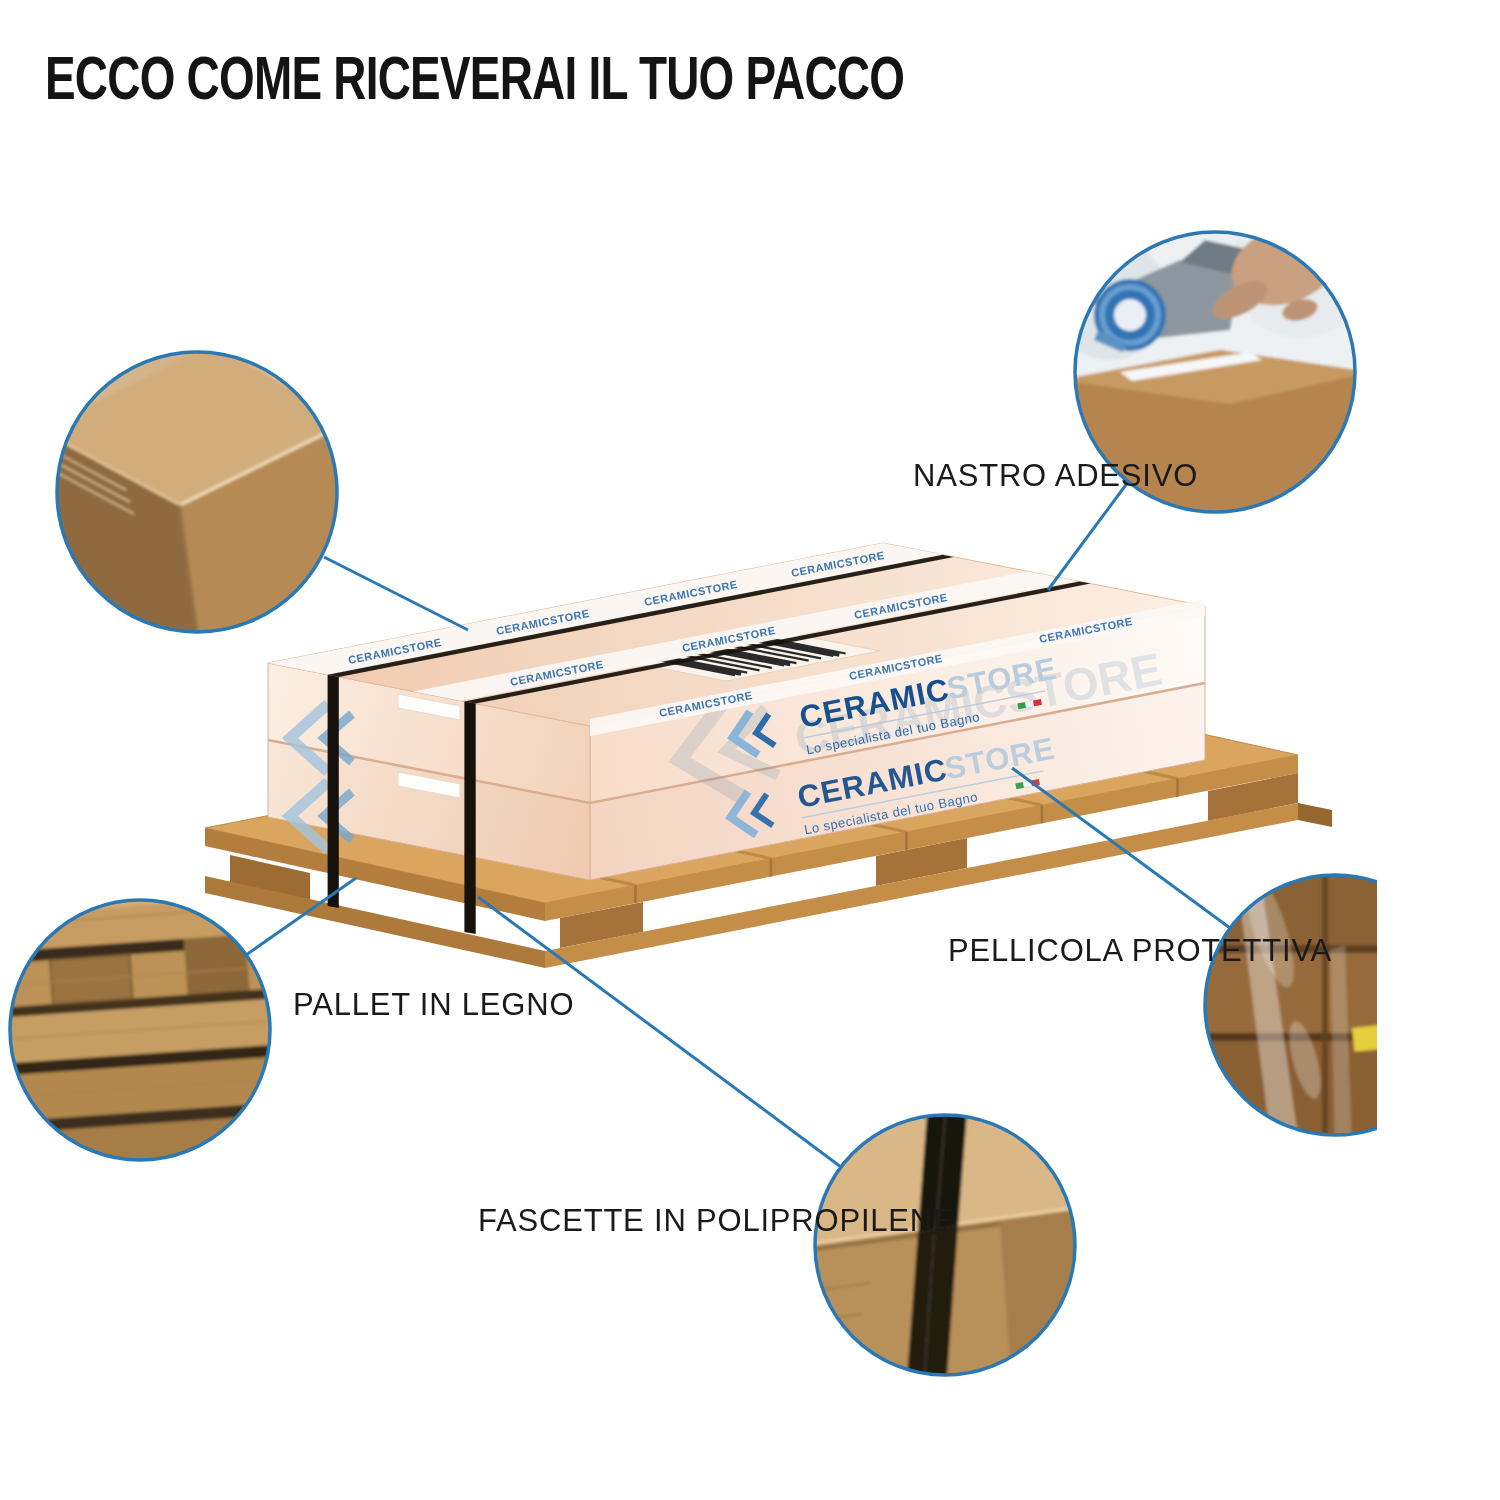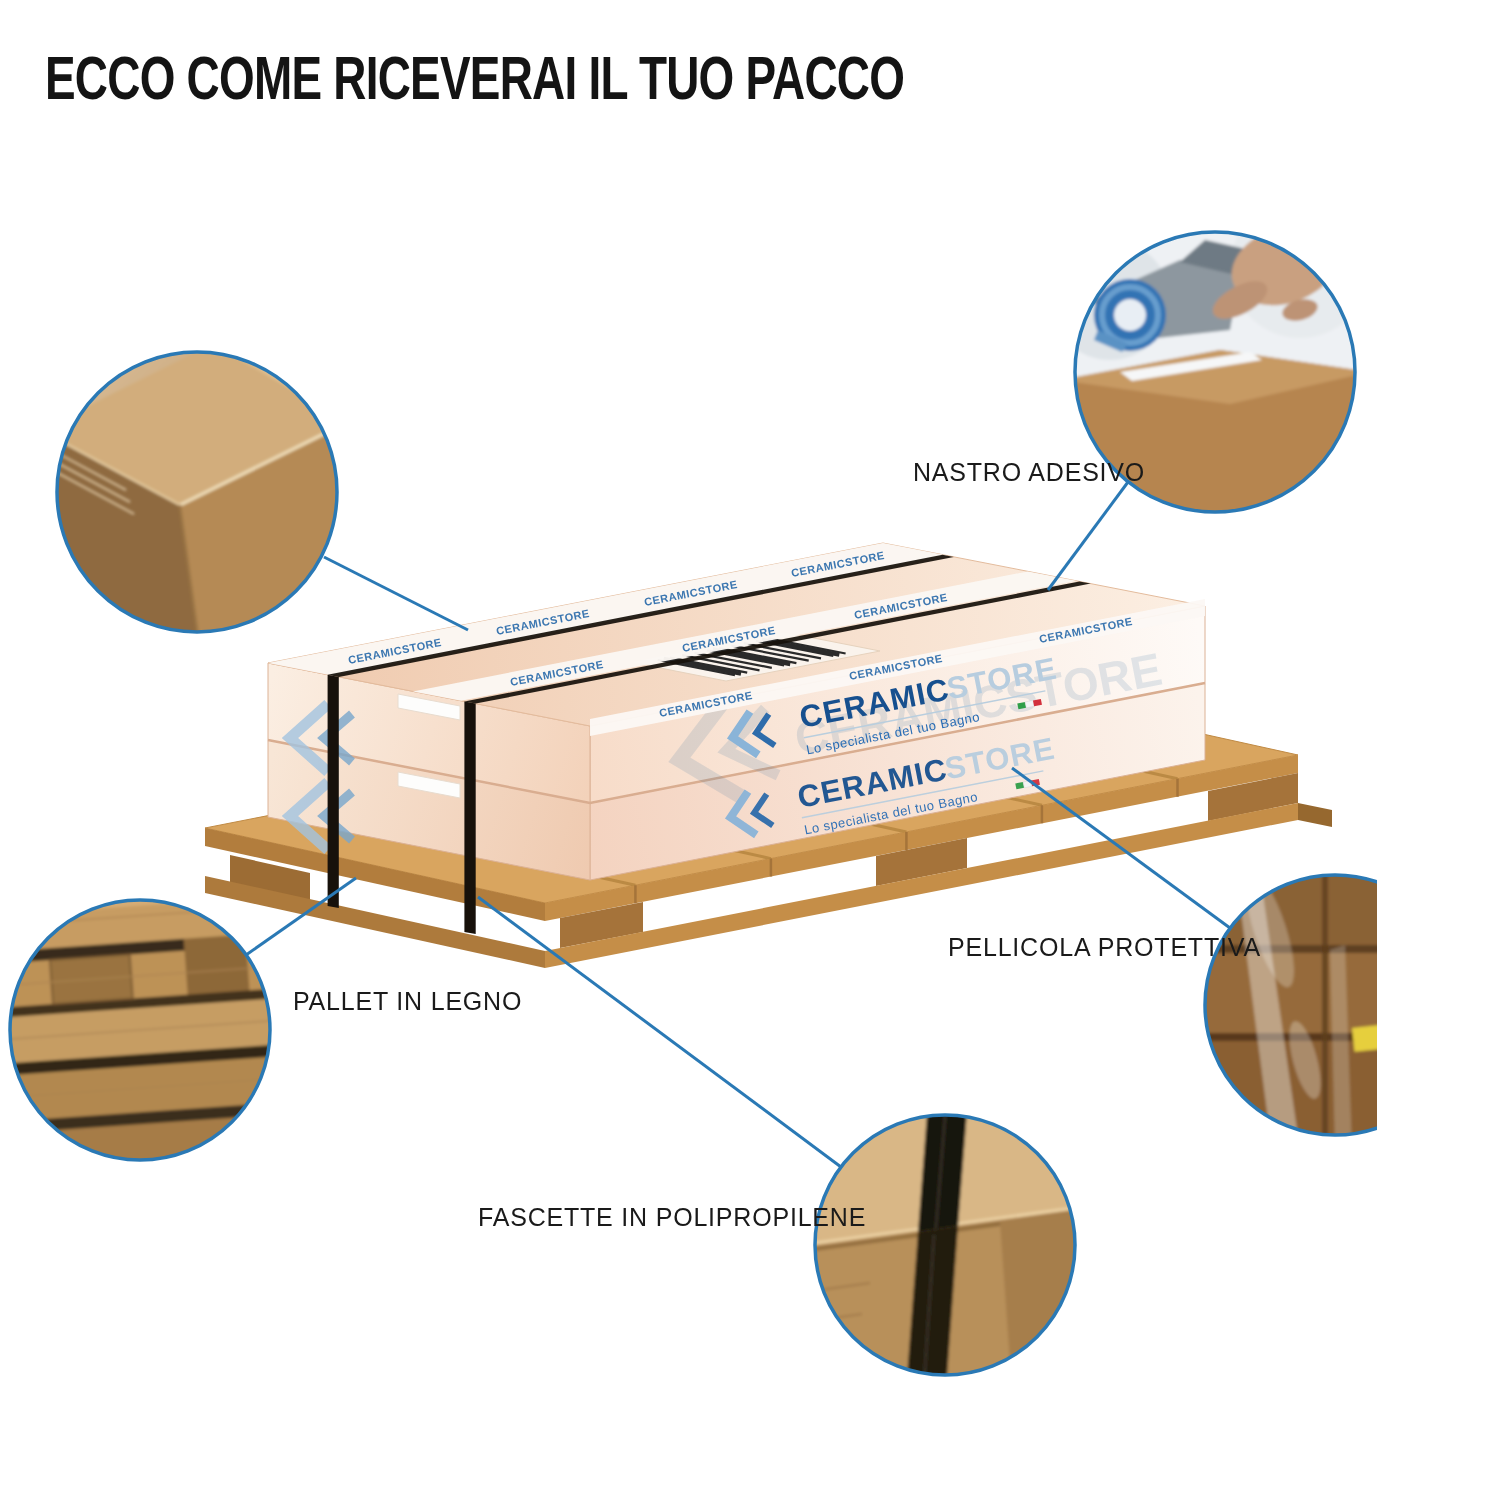--- a/index.html
+++ b/index.html
@@ -1,20 +1,20 @@
 <!DOCTYPE html>
 <html><head>
 <meta charset="utf-8">
 <style>
   html,body{margin:0;padding:0;background:#ffffff;}
   body{width:1500px;height:1500px;font-family:"Liberation Sans",sans-serif;}
   .canvas{position:relative;width:1377px;height:1500px;background:#ffffff;overflow:hidden;}
   .title{position:absolute;left:45px;top:42px;font-size:62px;font-weight:700;color:#141414;
          letter-spacing:-1px;transform:scaleX(.74);transform-origin:left top;white-space:nowrap;}
-  .callout-label{position:absolute;font-size:25px;color:#1a1a1a;letter-spacing:.8px;white-space:nowrap;}
+  .callout-label{position:absolute;font-size:31px;color:#1a1a1a;letter-spacing:.8px;white-space:nowrap;}
   #lbl-scatolo{left:345px;top:487px;}
   #lbl-nastro{left:913px;top:458px;}
   #lbl-pallet{left:293px;top:987px;text-align:right;}
   #lbl-pellicola{left:948px;top:933px;}
   #lbl-fascette{left:478px;top:1203px;}
   svg{position:absolute;left:0;top:0;}
   .tape-txt{font-family:"Liberation Sans",sans-serif;font-size:11px;font-weight:700;fill:#2b6cab;letter-spacing:.5px;opacity:.92;}
   .logo-bold{font-family:"Liberation Sans",sans-serif;font-size:31px;font-weight:700;fill:#17508f;letter-spacing:1px;}
   .logo-light{font-family:"Liberation Sans",sans-serif;font-size:31px;font-weight:700;fill:#b7cddf;letter-spacing:1px;}
   .logo-tag{font-family:"Liberation Sans",sans-serif;font-size:13px;fill:#2a6db5;letter-spacing:.5px;}

